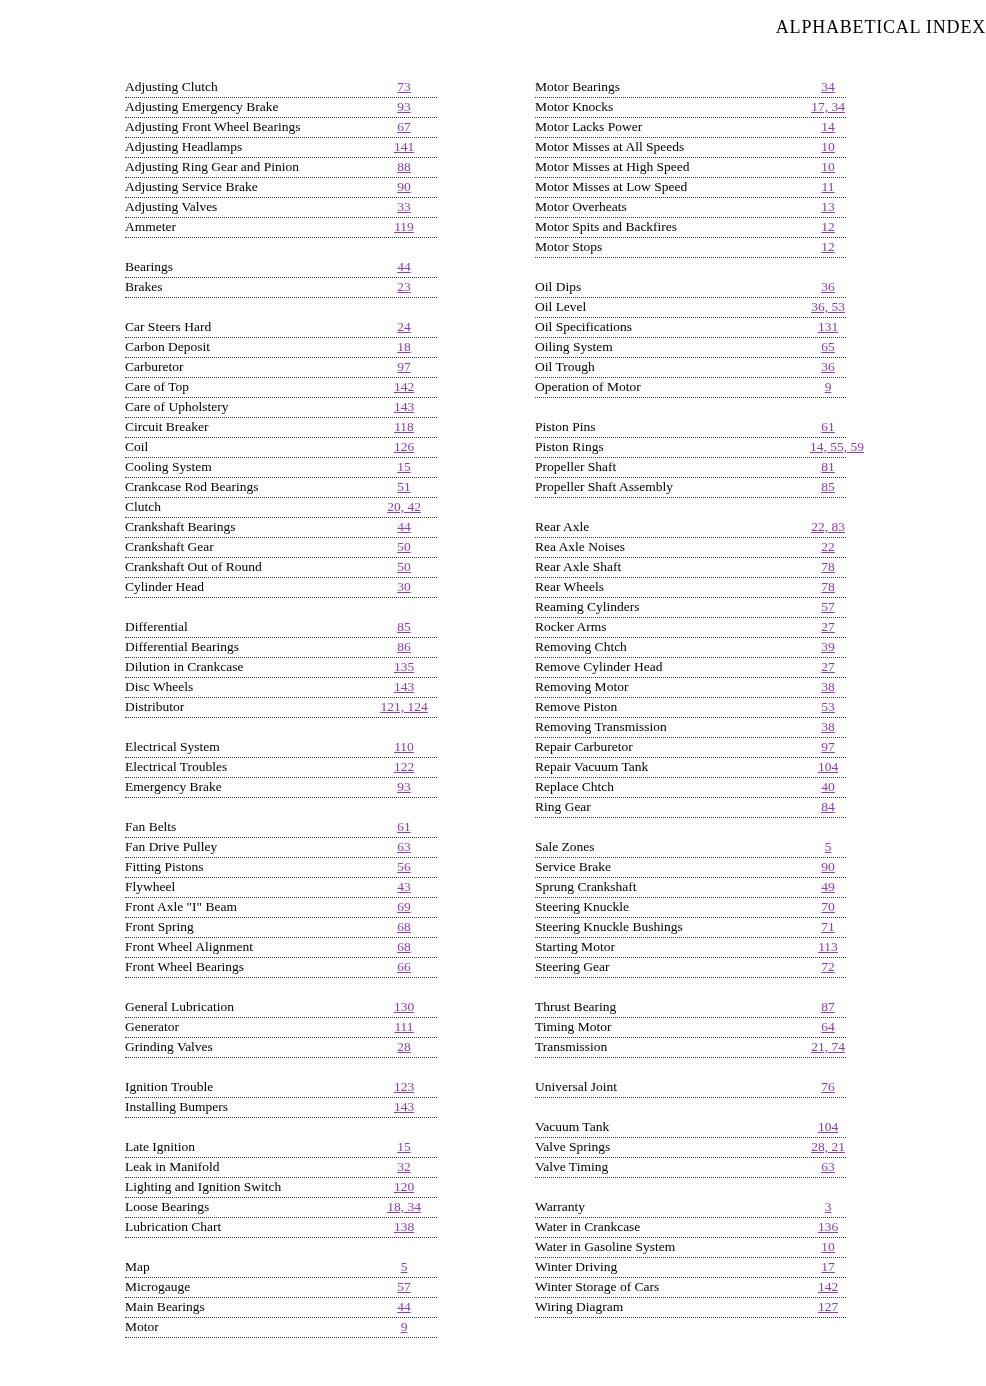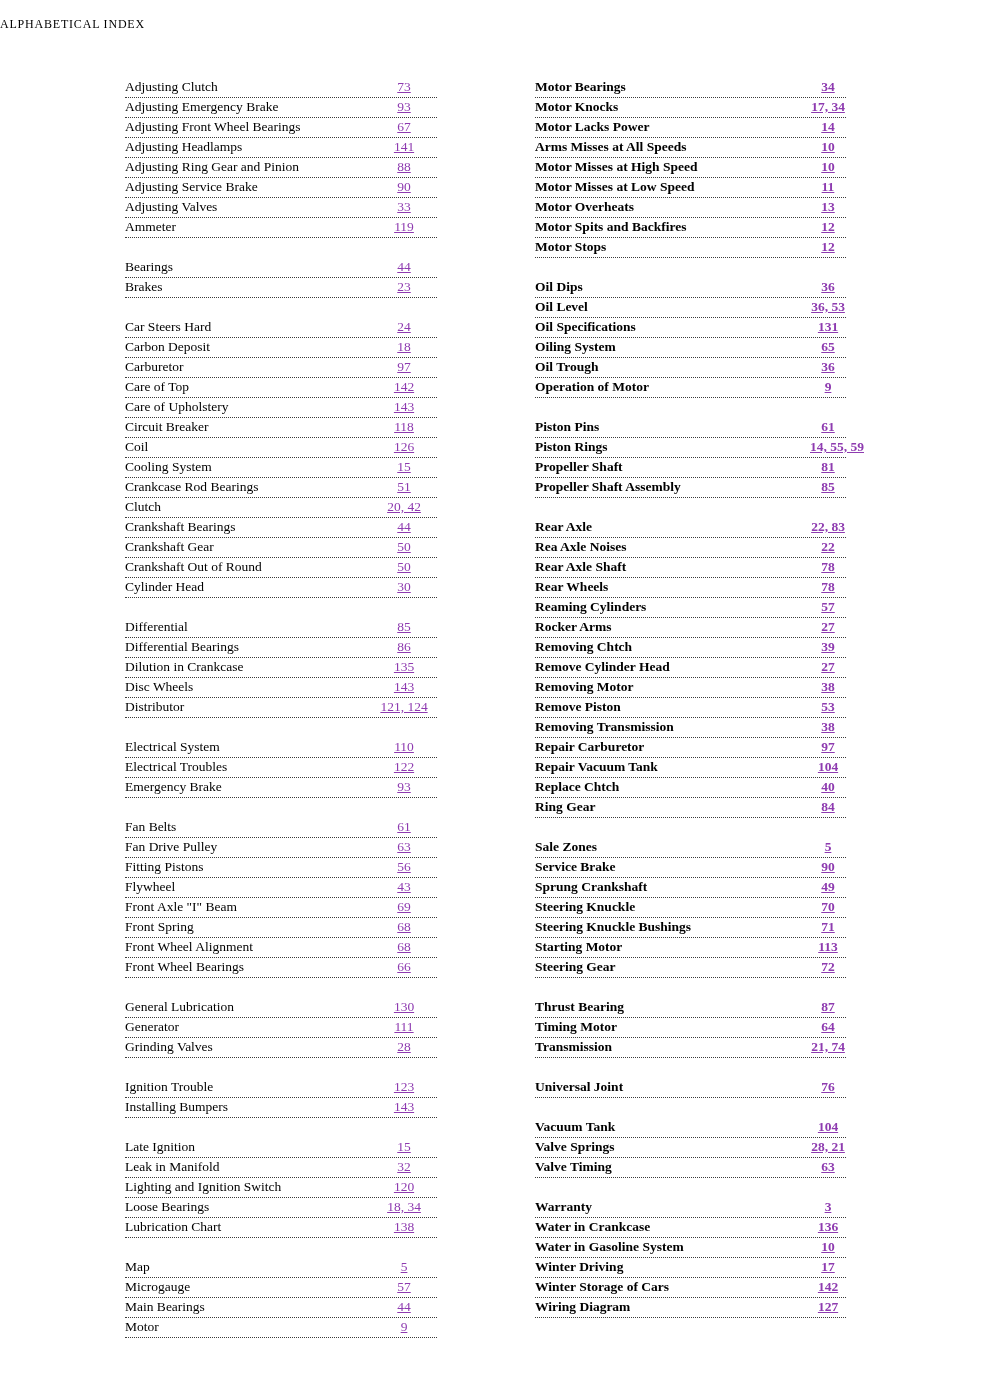--- a/index.html
+++ b/index.html
@@ -12,28 +12,28 @@
     font-family: "Liberation Serif", "DejaVu Serif", serif;
     color: #000000;
     overflow: hidden;
   }
   .title {
     position: absolute;
     top: 17px;
     left: 0;
     width: 100%;
     margin: 0;
-    text-align: left;
-    font-size: 12px;
+    text-align: right;
+    font-size: 18px;
     font-weight: 400;
     letter-spacing: 0.8px;
   }
   .column { position: absolute; top: 78px; }
   .column[data-col="0"] { left: 125px; width: 312px; }
-  .column[data-col="1"] { left: 535px; width: 311px; font-weight: bold; }
+  .column[data-col="1"] { left: 535px; width: 311px; }
   .group + .group { margin-top: 20px; }
   .row {
     display: flex;
     justify-content: space-between;
     align-items: flex-end;
     height: 20px;
     border-bottom: 1px dotted var(--leader-color, #3a3a3a);
     font-size: 13.5px;
     line-height: 17px;
     padding-bottom: 2px;
@@ -301,21 +301,21 @@
         </div>
         <div class="row">
           <span class="label">Motor Knocks</span>
           <a class="pages">17, 34</a>
         </div>
         <div class="row">
           <span class="label">Motor Lacks Power</span>
           <a class="pages">14</a>
         </div>
         <div class="row">
-          <span class="label">Arms Misses at All Speeds</span>
+          <span class="label">Motor Misses at All Speeds</span>
           <a class="pages">10</a>
         </div>
         <div class="row">
           <span class="label">Motor Misses at High Speed</span>
           <a class="pages">10</a>
         </div>
         <div class="row">
           <span class="label">Motor Misses at Low Speed</span>
           <a class="pages">11</a>
         </div>

